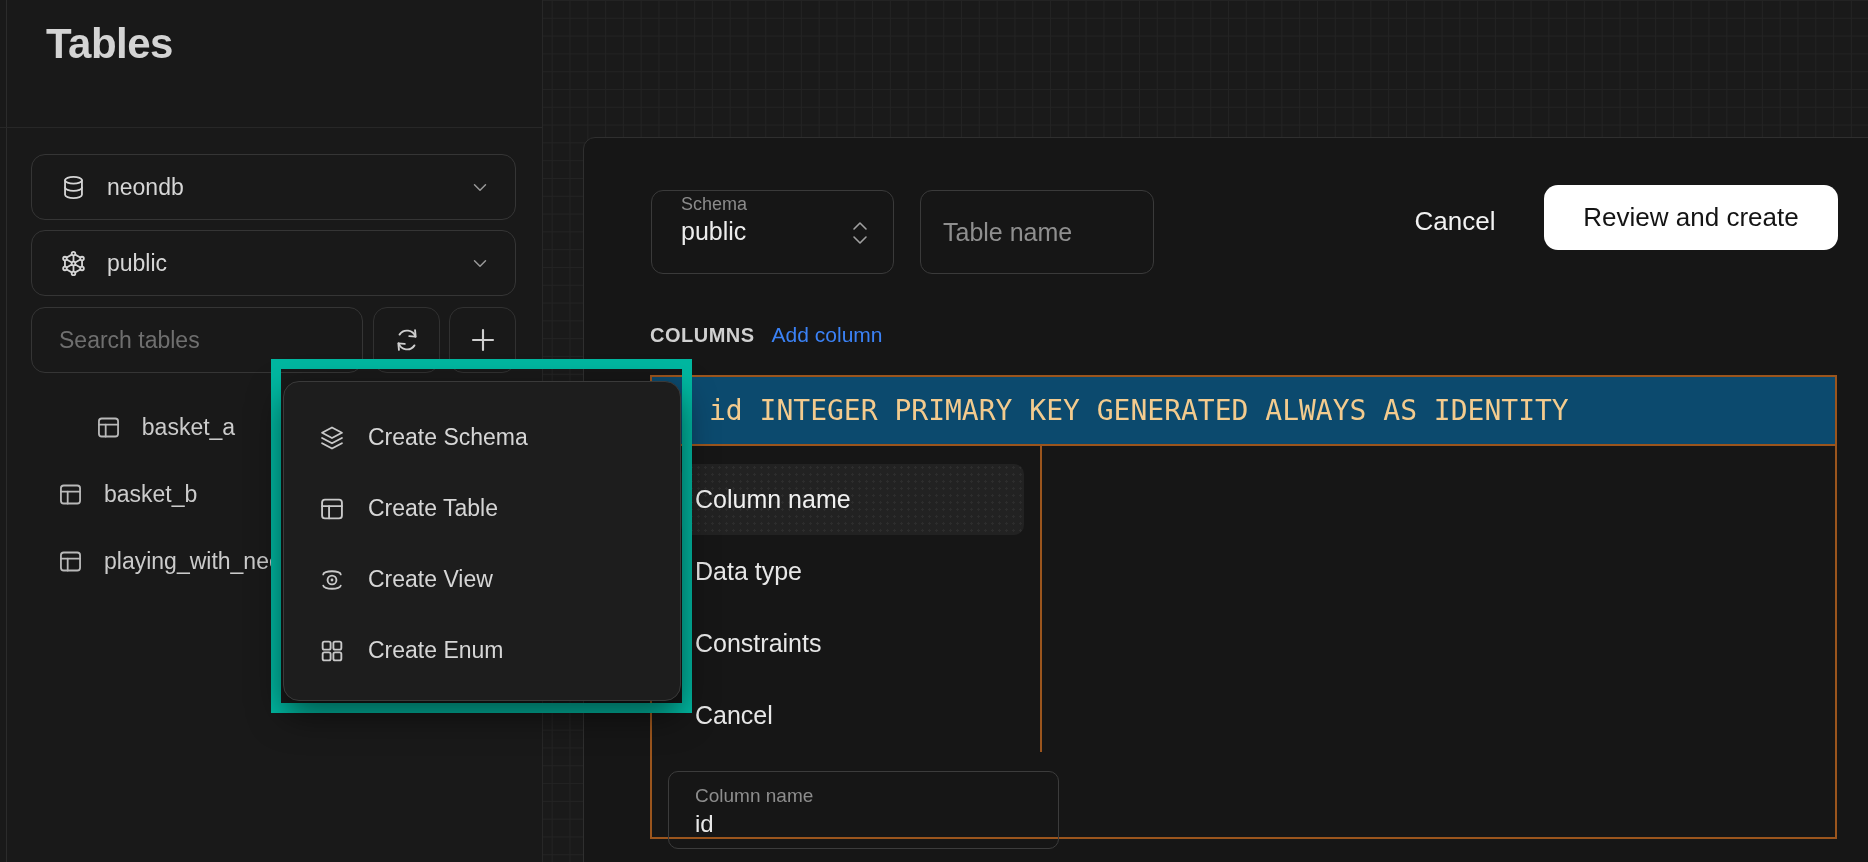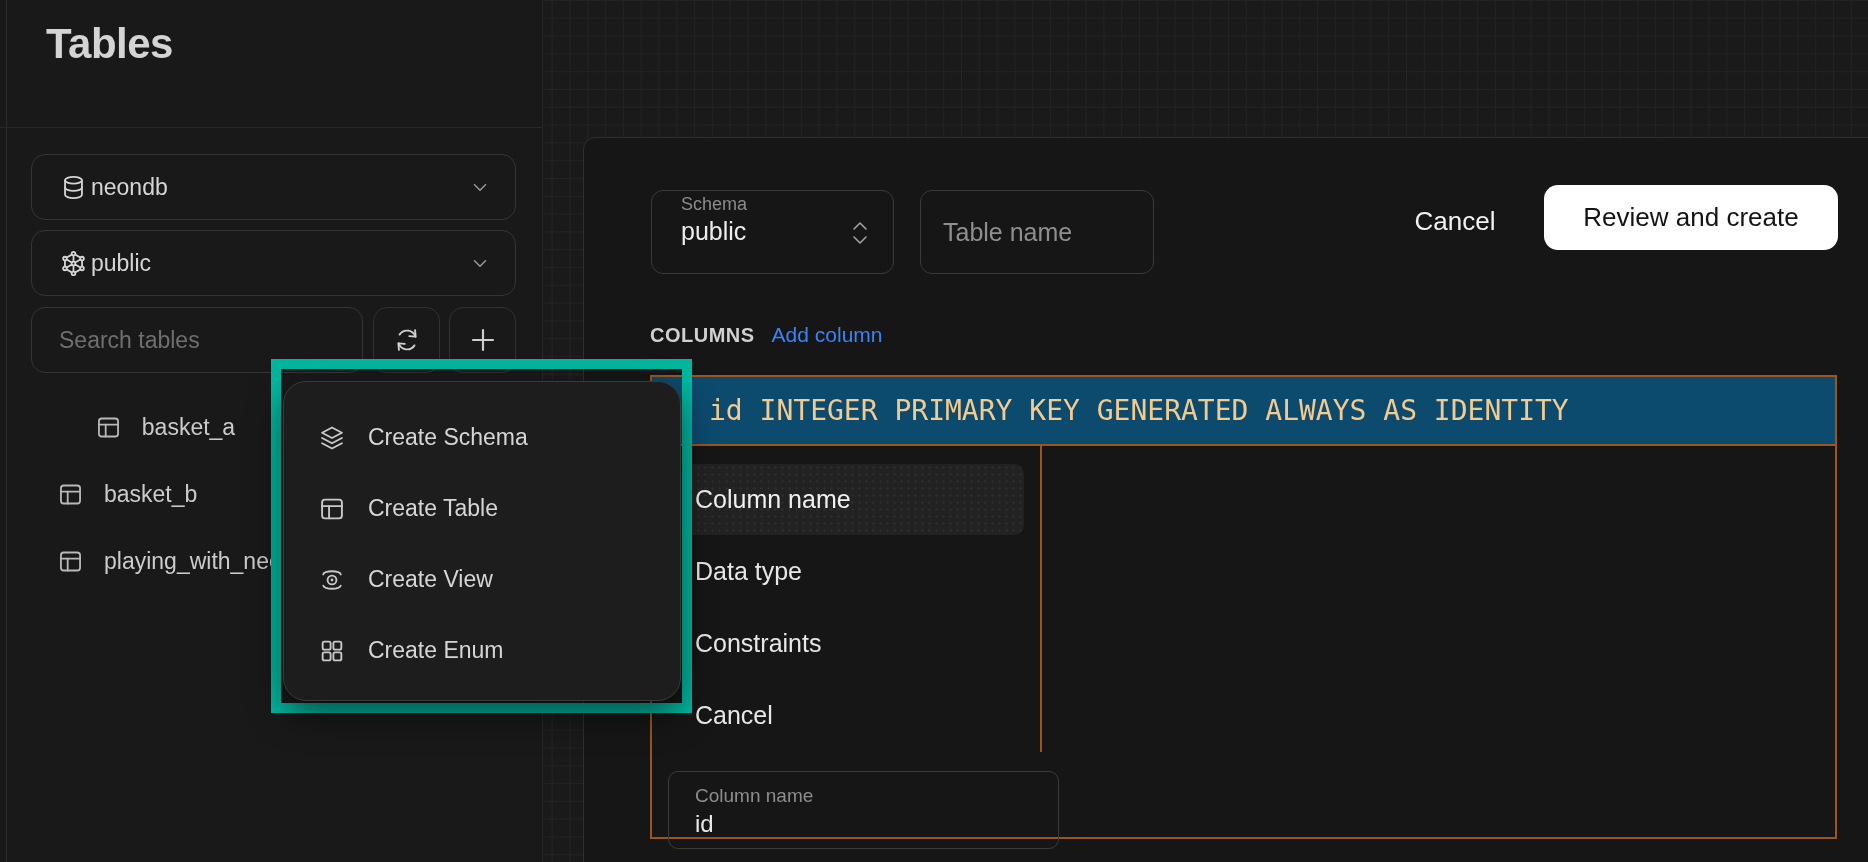--- a/index.html
+++ b/index.html
@@ -24,21 +24,21 @@
   }
   #sidebar .edge-line{position:absolute;left:6px;top:0;bottom:0;width:1px;background:#2b2b2b;}
   #sidebar h1{
     position:absolute;left:46px;top:20px;margin:0;
     font-size:42px;font-weight:700;color:#d4d4d4;letter-spacing:-0.5px;
   }
   .sb-divider{position:absolute;left:0;top:127px;width:100%;height:1px;background:#272727;}
   .sb-select{
     position:absolute;left:31px;width:485px;height:66px;box-sizing:border-box;
     border:1px solid #353535;border-radius:14px;
-    display:flex;align-items:center;gap:4px;padding:0 24px 0 28px;cursor:pointer;
+    display:flex;align-items:center;gap:20px;padding:0 24px 0 28px;cursor:pointer;
   }
   .sb-select .lbl{font-size:23px;color:#d6d6d6;flex:1;}
   .sb-select .chev{color:#9a9a9a;}
   #db-select{top:154px;}
   #schema-select{top:230px;}
   #search-box{
     position:absolute;left:31px;top:307px;width:332px;height:66px;box-sizing:border-box;
     border:1px solid #353535;border-radius:14px;
   }
   #search-box input{
@@ -125,21 +125,21 @@
     font-family:"Liberation Sans",sans-serif;font-size:24px;color:#e8e8e8;padding:0;margin-top:3px;
   }
 
   
   #highlight-box{
     position:absolute;left:271px;top:359px;width:421px;height:354px;box-sizing:border-box;
     border:10px solid #00b7a0;z-index:40;pointer-events:none;
   }
   #create-menu{
     position:absolute;left:283px;top:381px;width:398px;height:320px;box-sizing:border-box;
-    background:#1d1d1d;border:1px solid #3a3a3a;border-radius:23px;z-index:50;
+    background:#1d1d1d;border:1px solid #3a3a3a;border-radius:16px;z-index:50;
     box-shadow:0 14px 34px rgba(0,0,0,0.55);padding-top:20px;
   }
   .menu-item{
     height:71px;display:flex;align-items:center;gap:22px;padding-left:34px;cursor:pointer;
     font-size:23px;color:#d6d6d6;
   }
   .menu-item .micon{color:#c9c9c9;flex:0 0 auto;}
 </style>
 </head>
 <body>

